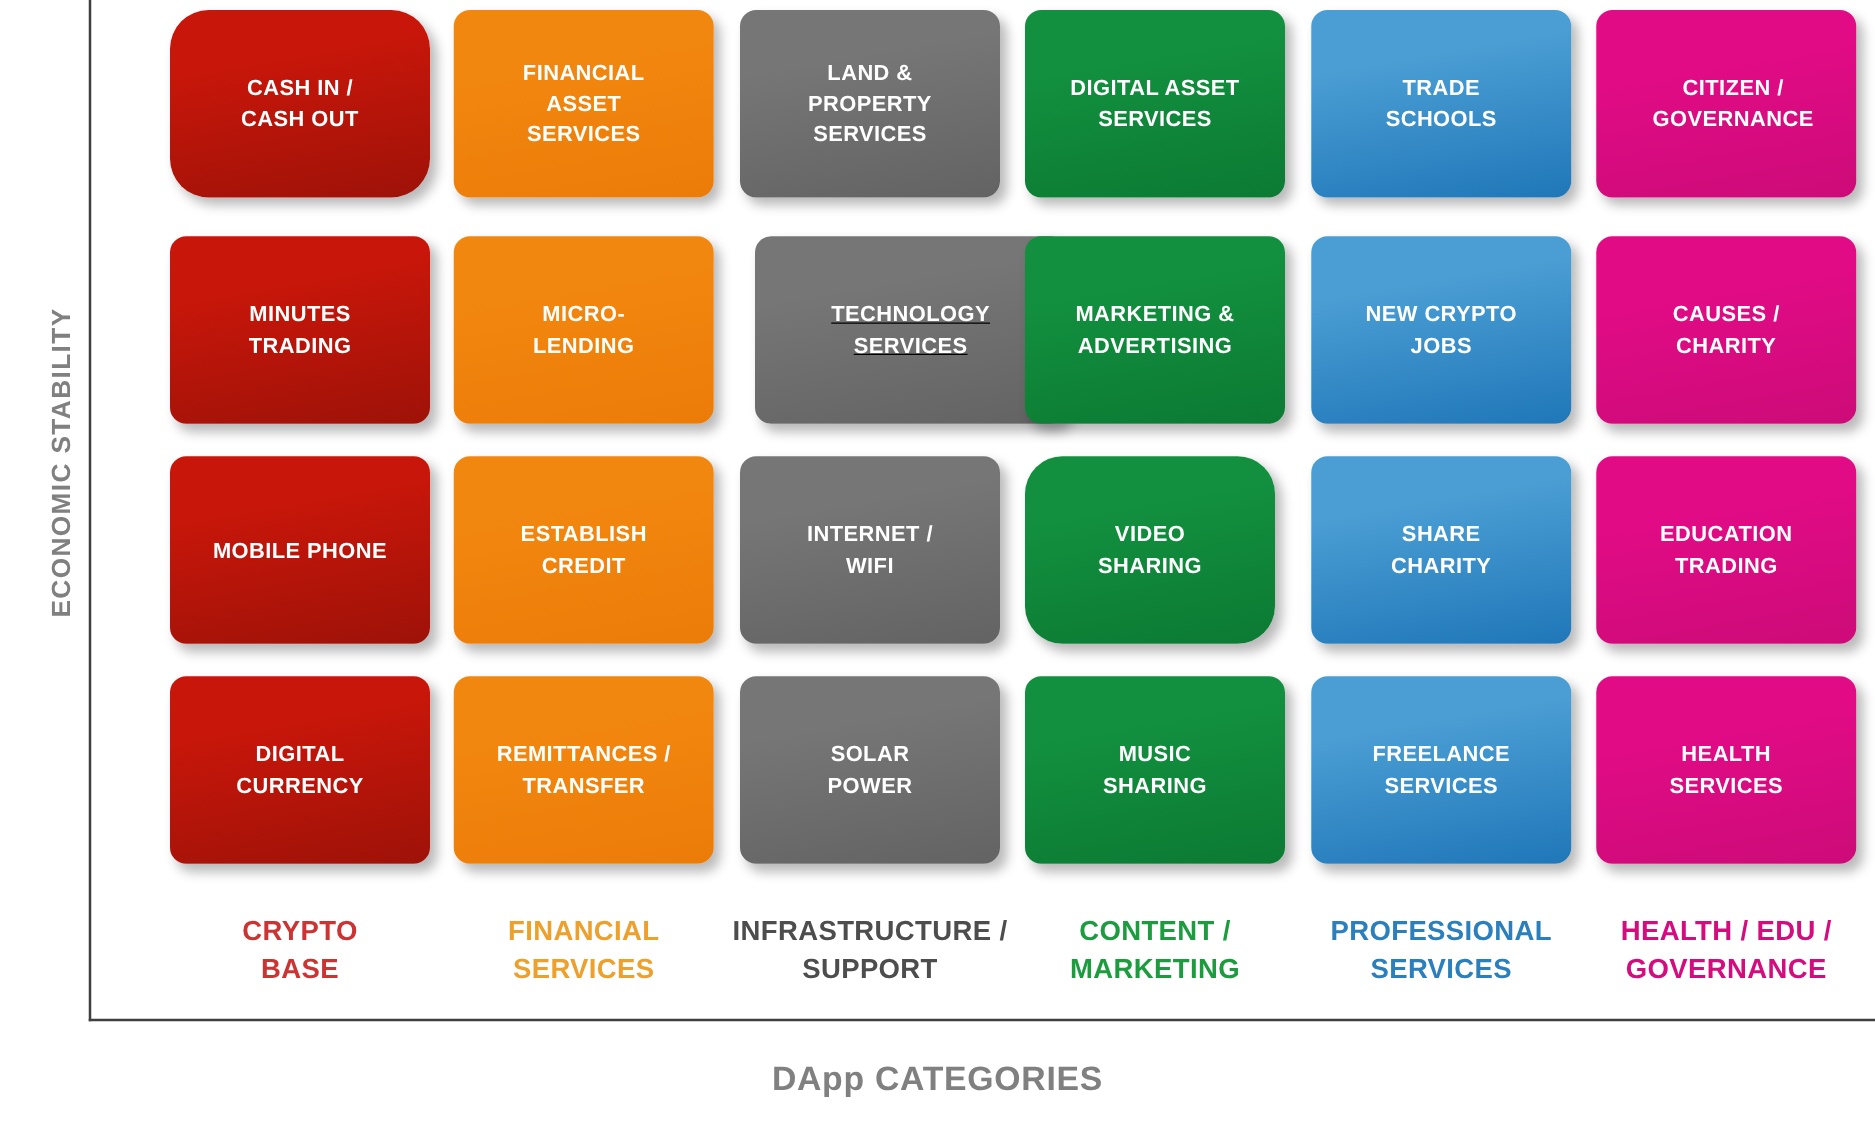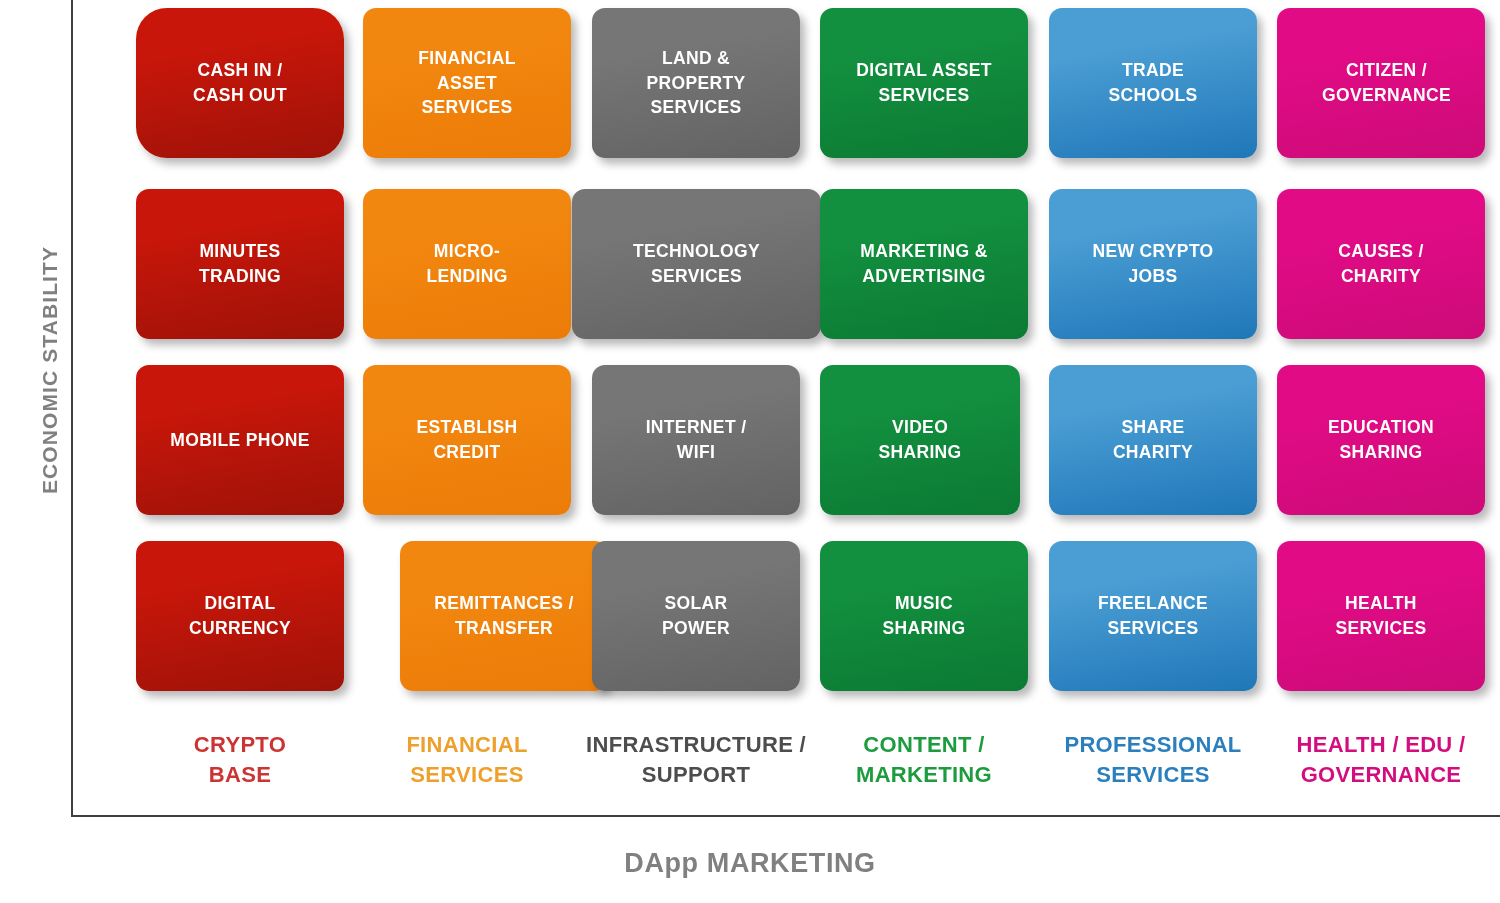--- a/index.html
+++ b/index.html
@@ -110,21 +110,21 @@
 </style>
 </head>
 <body>
 
 <div id="matrix-root">
 
   <div class="axis-y-line"></div>
   <div class="axis-x-line"></div>
 
   <div class="axis-y-label">ECONOMIC STABILITY</div>
-  <div class="axis-x-label">DApp MARKETING</div>
+  <div class="axis-x-label">DApp CATEGORIES</div>
 
   <div class="grid" id="grid">
       <div class="tile" style="left: 0px; top: 0px; width: 208px; height: 150px; background: linear-gradient(170deg, rgb(200, 22, 10) 0%, rgb(200, 22, 10) 28%, rgb(158, 18, 8) 100%); border-radius: 31px;">
         <span class="tile-label">CASH IN /
 CASH OUT</span>
       </div>
       <div class="tile" style="left: 227px; top: 0px; width: 208px; height: 150px; background: linear-gradient(170deg, rgb(242, 135, 15) 0%, rgb(242, 135, 15) 28%, rgb(236, 124, 8) 100%);">
         <span class="tile-label">FINANCIAL
 ASSET
 SERVICES</span>
@@ -147,21 +147,21 @@
 GOVERNANCE</span>
       </div>
       <div class="tile" style="left: 0px; top: 181px; width: 208px; height: 150px; background: linear-gradient(170deg, rgb(200, 22, 10) 0%, rgb(200, 22, 10) 28%, rgb(158, 18, 8) 100%);">
         <span class="tile-label">MINUTES
 TRADING</span>
       </div>
       <div class="tile" style="left: 227px; top: 181px; width: 208px; height: 150px; background: linear-gradient(170deg, rgb(242, 135, 15) 0%, rgb(242, 135, 15) 28%, rgb(236, 124, 8) 100%);">
         <span class="tile-label">MICRO-
 LENDING</span>
       </div>
-      <div class="tile" style="left: 436px; top: 181px; width: 249px; height: 150px; background: linear-gradient(170deg, rgb(118, 118, 118) 0%, rgb(118, 118, 118) 28%, rgb(99, 99, 99) 100%);">
+      <div class="tile" style="left: 468px; top: 181px; width: 249px; height: 150px; background: linear-gradient(170deg, rgb(118, 118, 118) 0%, rgb(118, 118, 118) 28%, rgb(99, 99, 99) 100%); text-decoration: underline;">
         <span class="tile-label">TECHNOLOGY
 SERVICES</span>
       </div>
       <div class="tile" style="left: 684px; top: 181px; width: 208px; height: 150px; background: linear-gradient(170deg, rgb(18, 144, 63) 0%, rgb(18, 144, 63) 28%, rgb(12, 122, 51) 100%);">
         <span class="tile-label">MARKETING &amp;
 ADVERTISING</span>
       </div>
       <div class="tile" style="left: 913px; top: 181px; width: 208px; height: 150px; background: linear-gradient(170deg, rgb(74, 158, 212) 0%, rgb(74, 158, 212) 28%, rgb(32, 119, 184) 100%);">
         <span class="tile-label">NEW CRYPTO
 JOBS</span>
@@ -174,37 +174,37 @@
         <span class="tile-label">MOBILE PHONE</span>
       </div>
       <div class="tile" style="left: 227px; top: 357px; width: 208px; height: 150px; background: linear-gradient(170deg, rgb(242, 135, 15) 0%, rgb(242, 135, 15) 28%, rgb(236, 124, 8) 100%);">
         <span class="tile-label">ESTABLISH
 CREDIT</span>
       </div>
       <div class="tile" style="left: 456px; top: 357px; width: 208px; height: 150px; background: linear-gradient(170deg, rgb(118, 118, 118) 0%, rgb(118, 118, 118) 28%, rgb(99, 99, 99) 100%);">
         <span class="tile-label">INTERNET /
 WIFI</span>
       </div>
-      <div class="tile" style="left: 684px; top: 357px; width: 200px; height: 150px; background: linear-gradient(170deg, rgb(18, 144, 63) 0%, rgb(18, 144, 63) 28%, rgb(12, 122, 51) 100%);">
+      <div class="tile" style="left: 684px; top: 357px; width: 200px; height: 150px; background: linear-gradient(170deg, rgb(18, 144, 63) 0%, rgb(18, 144, 63) 28%, rgb(12, 122, 51) 100%); border-radius: 30px;">
         <span class="tile-label">VIDEO
 SHARING</span>
       </div>
       <div class="tile" style="left: 913px; top: 357px; width: 208px; height: 150px; background: linear-gradient(170deg, rgb(74, 158, 212) 0%, rgb(74, 158, 212) 28%, rgb(32, 119, 184) 100%);">
         <span class="tile-label">SHARE
 CHARITY</span>
       </div>
       <div class="tile" style="left: 1141px; top: 357px; width: 208px; height: 150px; background: linear-gradient(170deg, rgb(226, 11, 134) 0%, rgb(226, 11, 134) 28%, rgb(205, 11, 120) 100%);">
         <span class="tile-label">EDUCATION
-SHARING</span>
+TRADING</span>
       </div>
       <div class="tile" style="left: 0px; top: 533px; width: 208px; height: 150px; background: linear-gradient(170deg, rgb(200, 22, 10) 0%, rgb(200, 22, 10) 28%, rgb(158, 18, 8) 100%);">
         <span class="tile-label">DIGITAL
 CURRENCY</span>
       </div>
-      <div class="tile" style="left: 227px; top: 533px; width: 208px; height: 150px; background: linear-gradient(170deg, rgb(242, 135, 15) 0%, rgb(242, 135, 15) 28%, rgb(236, 124, 8) 100%); margin-left: 37px;">
+      <div class="tile" style="left: 227px; top: 533px; width: 208px; height: 150px; background: linear-gradient(170deg, rgb(242, 135, 15) 0%, rgb(242, 135, 15) 28%, rgb(236, 124, 8) 100%);">
         <span class="tile-label">REMITTANCES /
 TRANSFER</span>
       </div>
       <div class="tile" style="left: 456px; top: 533px; width: 208px; height: 150px; background: linear-gradient(170deg, rgb(118, 118, 118) 0%, rgb(118, 118, 118) 28%, rgb(99, 99, 99) 100%);">
         <span class="tile-label">SOLAR
 POWER</span>
       </div>
       <div class="tile" style="left: 684px; top: 533px; width: 208px; height: 150px; background: linear-gradient(170deg, rgb(18, 144, 63) 0%, rgb(18, 144, 63) 28%, rgb(12, 122, 51) 100%);">
         <span class="tile-label">MUSIC
 SHARING</span>

